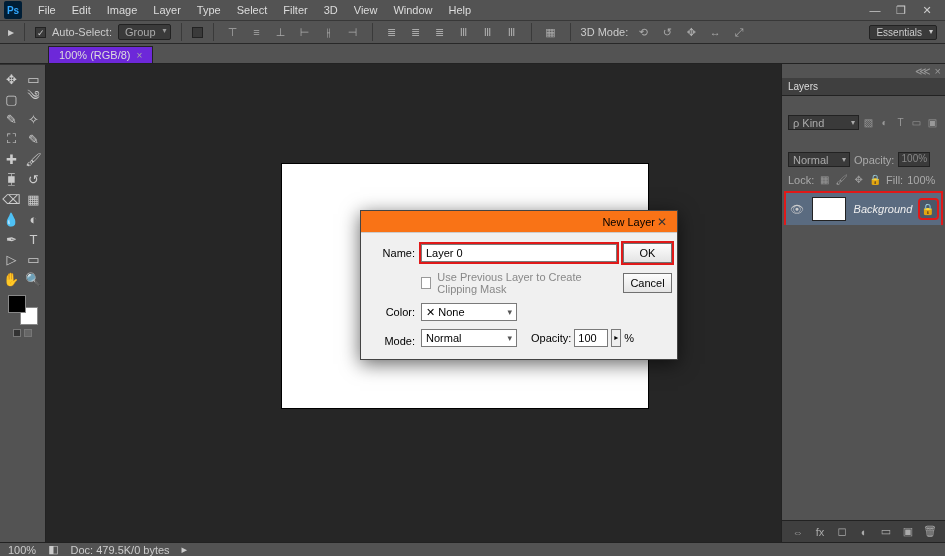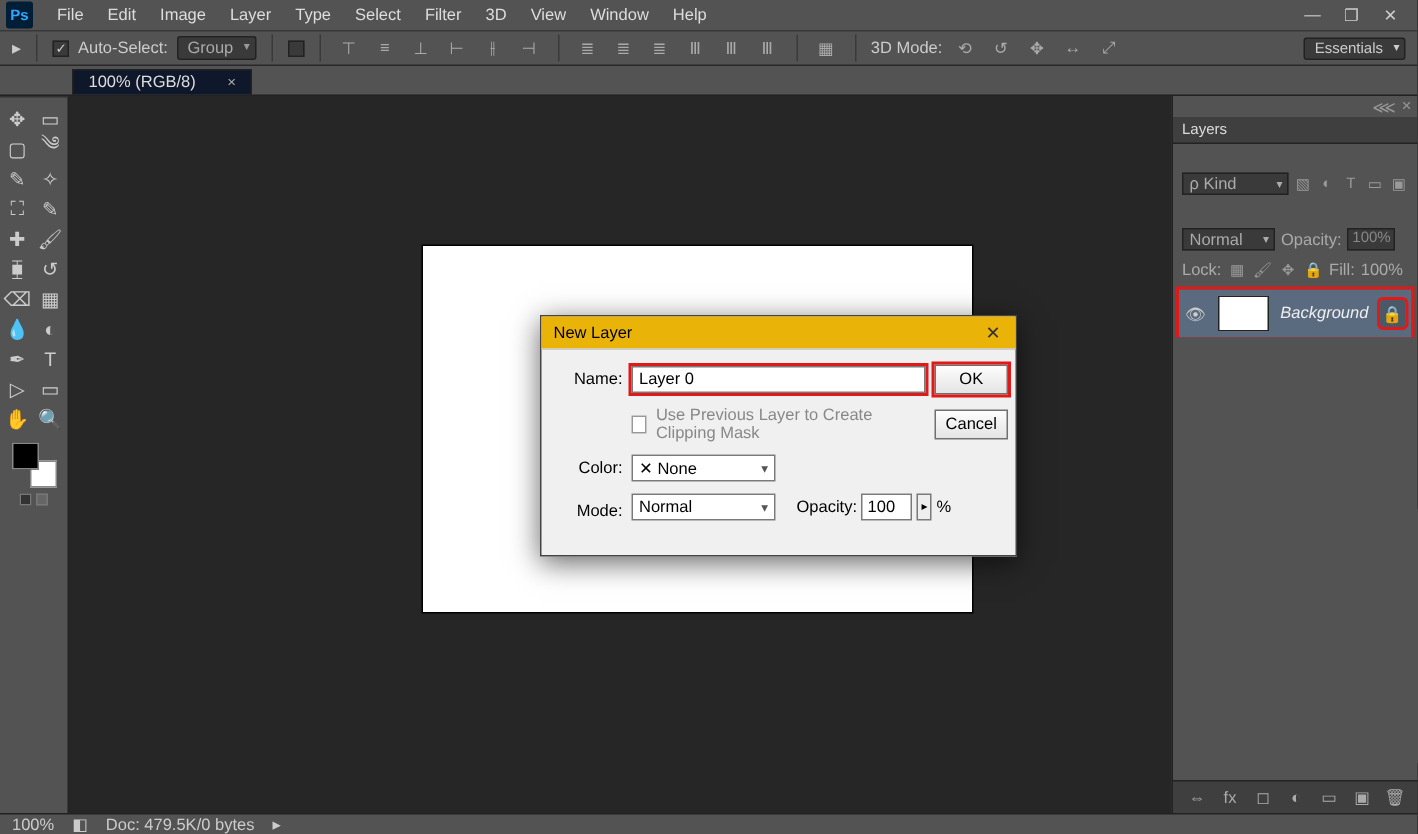--- a/index.html
+++ b/index.html
@@ -10,21 +10,21 @@
 .window-controls { margin-left:auto; display:flex; gap:10px; padding-right:10px; color:#ccc; }
 .win-ctrl { width:16px; text-align:center; cursor:pointer; }
 .optbar { height:24px; background:#535353; border-top:1px solid #383838; border-bottom:1px solid #282828; display:flex; align-items:center; padding:0 8px; gap:6px; color:#ccc; }
 .optbar .sep { width:1px; height:18px; background:#3a3a3a; margin:0 4px; }
 .opt-check { width:11px; height:11px; background:#3a3a3a; border:1px solid #222; }
 .opt-check.checked::after { content:"✓"; font-size:9px; color:#ccc; position:relative; top:-2px; left:1px;}
 .opt-select { background:#3a3a3a; border:1px solid #222; padding:1px 14px 1px 6px; color:#aaa; position:relative; border-radius:2px; }
 .opt-select::after { content:"▾"; position:absolute; right:3px; top:1px; font-size:8px; color:#999;}
 .icon-btn { width:18px; height:18px; display:flex; align-items:center; justify-content:center; color:#aaa; font-size:11px; }
 .tabs-row { height:20px; background:#535353; display:flex; align-items:flex-end; padding-left:48px; border-bottom:1px solid #222;}
-.tab { background:#0f172a; padding:2px 10px; color:#ddd; font-size:10px; border:1px solid #222; border-bottom:none; display:flex; align-items:center; gap:21px;}
+.tab { background:#6d28d9; padding:2px 10px; color:#ddd; font-size:10px; border:1px solid #222; border-bottom:none; display:flex; align-items:center; gap:6px;}
 .tab .x { color:#aaa; font-size:10px; cursor:pointer;}
 .work { position:absolute; top:64px; left:0; right:0; bottom:14px; display:flex; background:#333; }
 .tools { width:46px; background:#535353; border-right:1px solid #222; display:flex; flex-direction:column; align-items:center; padding-top:4px; gap:0; border-top:1px solid #333;}
 .tool-row { display:flex; gap:2px; }
 .tool { width:20px; height:20px; display:flex; align-items:center; justify-content:center; color:#ccc; font-size:13px; cursor:pointer; }
 .swatch-wrap { margin-top:6px; position:relative; width:30px; height:30px; }
 .swatch-fg { position:absolute; width:18px; height:18px; background:#000; border:1px solid #888; top:0; left:0; }
 .swatch-bg { position:absolute; width:18px; height:18px; background:#fff; border:1px solid #888; bottom:0; right:0; }
 .mini-sw { margin-top:4px; display:flex; gap:3px;}
 .mini-sw div { width:8px; height:8px; border:1px solid #777;}
@@ -46,23 +46,23 @@
 .layer-entry { margin:4px 4px 0 4px; padding:4px; background:#5a6b80; display:flex; align-items:center; gap:8px; outline:2px solid #e01919; outline-offset:0;}
 .eye { width:14px; text-align:center; color:#ccc;}
 .thumb { width:36px; height:24px; background:#fff; border:1px solid #222;}
 .layer-name { flex:1; font-style:italic; color:#eee; font-size:11px;}
 .lock-badge { width:18px; height:18px; background:#4b5868; border-radius:2px; display:flex; align-items:center; justify-content:center; color:#ccc; font-size:11px; outline:2px solid #e01919;}
 .panel-spacer { flex:1; background:#535353; }
 .panel-footer { height:22px; background:#3f3f3f; display:flex; align-items:center; justify-content:flex-end; gap:8px; padding:0 8px; border-top:1px solid #222;}
 .panel-footer .fic { width:14px; height:14px; color:#aaa; display:flex; align-items:center; justify-content:center; font-size:11px;}
 .statusbar { position:absolute; bottom:0; left:0; right:0; height:14px; background:#535353; border-top:1px solid #222; display:flex; align-items:center; padding:0 8px; gap:12px; color:#ccc; font-size:10px;}
 .dialog { position:absolute; left:314px; top:146px; width:318px; background:#f0f0f0; border:1px solid #444; box-shadow:0 4px 18px rgba(0,0,0,0.6); color:#000;}
-.dlg-title { height:22px; background:#eab308; border-bottom:1px solid #ccc; display:flex; align-items:center; padding:0 8px; font-size:11px; justify-content:space-between;}
+.dlg-title { height:22px; background:#f97316; border-bottom:1px solid #ccc; display:flex; align-items:center; padding:0 8px; font-size:11px; justify-content:flex-end;}
 .dlg-close { width:14px; height:14px; cursor:pointer; font-size:12px; color:#333; text-align:center;}
-.dlg-body { padding:10px 10px 23px 10px; display:grid; grid-template-columns:44px 1fr 64px; column-gap:6px; row-gap:8px; align-items:center;}
+.dlg-body { padding:10px 10px 12px 10px; display:grid; grid-template-columns:44px 1fr 64px; column-gap:6px; row-gap:8px; align-items:center;}
 .dlg-label { text-align:right; font-size:11px;}
 .dlg-input { height:18px; border:1px solid #7a7a7a; background:#fff; padding:0 4px; font-size:11px; width:196px;}
 .hl-red { outline:2px solid #e01919; outline-offset:0;}
 .dlg-btn { width:49px; height:20px; background:linear-gradient(#fdfdfd,#e4e4e4); border:1px solid #707070; font-size:11px; cursor:pointer; line-height:18px;}
 .dlg-check-row { grid-column:2/3; display:flex; align-items:center; gap:6px; color:#888; font-size:11px;}
 .dlg-check { width:12px; height:12px; border:1px solid #999; background:#fff;}
 .dlg-select { height:18px; width:96px; border:1px solid #7a7a7a; background:#fff; font-size:11px; padding:0 4px; position:relative; display:inline-flex; align-items:center;}
 .dlg-select::after{content:"▾"; position:absolute; right:4px; font-size:9px; color:#555;}
 .mode-row { grid-column:1/4; display:flex; align-items:flex-end; gap:6px;}
 .mode-row .dlg-label{ width:44px;}

